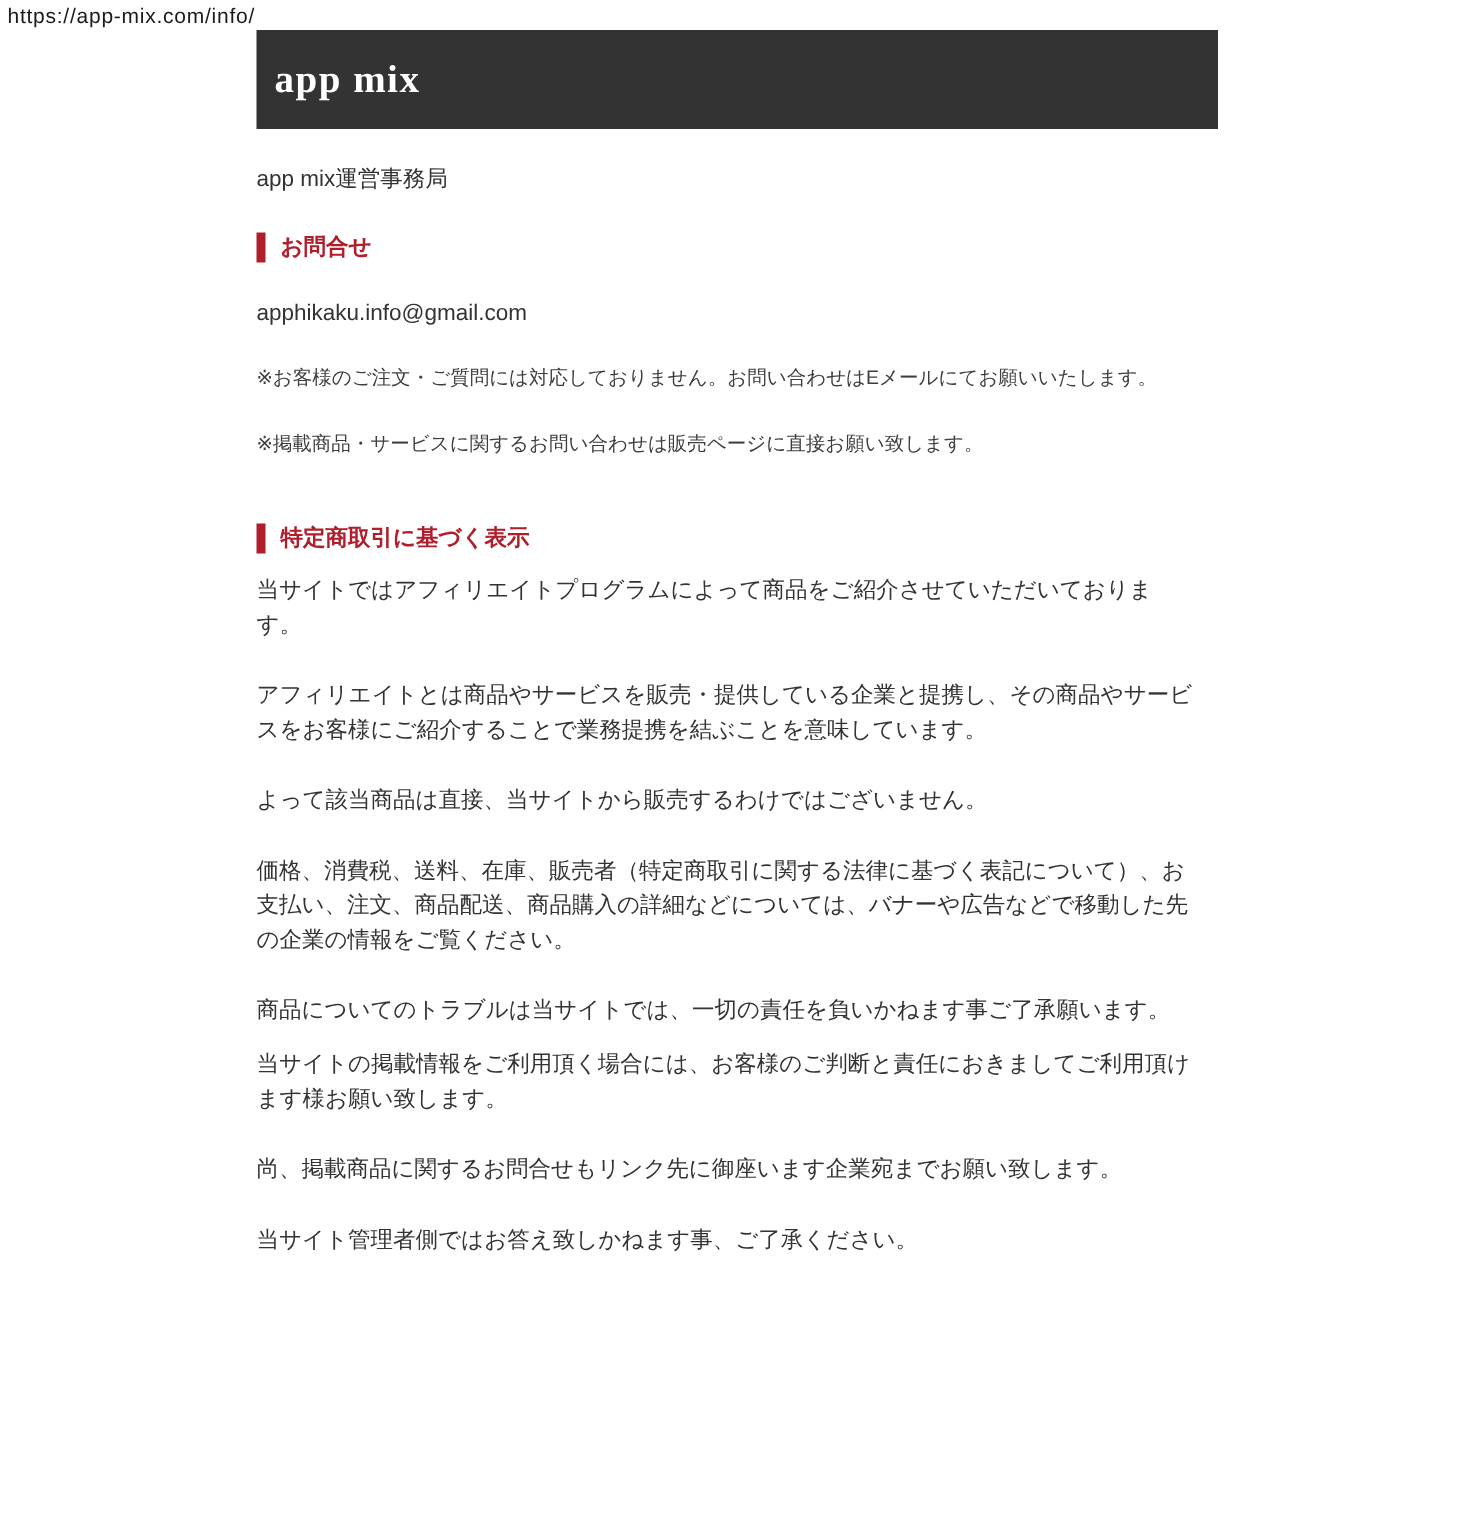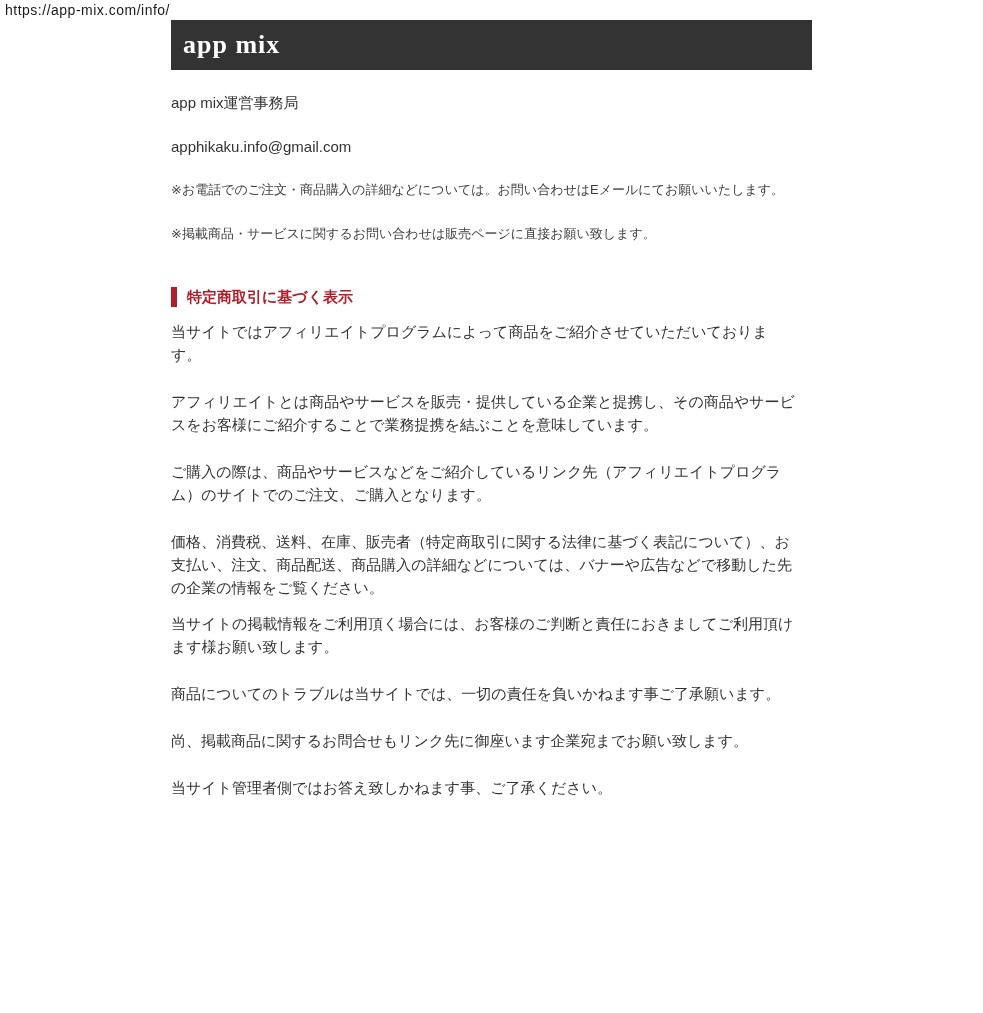--- a/index.html
+++ b/index.html
@@ -25,21 +25,21 @@
     letter-spacing: 0.5px;
   }
   .content {
     position: absolute;
     left: 171px;
     top: 20px;
     width: 641px;
   }
   .site-header {
     background: #333333;
-    height: 50px;
+    height: 66px;
     display: flex;
     align-items: center;
     padding-left: 12px;
   }
   .site-title {
     font-family: "Liberation Serif", "DejaVu Serif", serif;
     font-weight: bold;
     font-size: 26px;
     color: #ffffff;
     letter-spacing: 1px;
@@ -87,34 +87,35 @@
   <div class="url-caption">https://app-mix.com/info/</div>
 
   <div class="content">
 
     <header class="site-header">
       <h1 class="site-title">app mix</h1>
     </header>
 
     <p class="operator">app mix運営事務局</p>
 
+    <h2 class="section-heading">お問合せ</h2>
 
     <p class="email">apphikaku.info@gmail.com</p>
 
-    <p class="note">※お電話でのご注文・商品購入の詳細などについては。お問い合わせはEメールにてお願いいたします。</p>
+    <p class="note">※お客様のご注文・ご質問には対応しておりません。お問い合わせはEメールにてお願いいたします。</p>
 
     <p class="note">※掲載商品・サービスに関するお問い合わせは販売ページに直接お願い致します。</p>
 
     <h2 class="section-heading mt-lg">特定商取引に基づく表示</h2>
 
     <p class="body-p first">当サイトではアフィリエイトプログラムによって商品をご紹介させていただいております。</p>
     <p class="body-p">アフィリエイトとは商品やサービスを販売・提供している企業と提携し、その商品やサービスをお客様にご紹介することで業務提携を結ぶことを意味しています。</p>
-    <p class="body-p">ご購入の際は、商品やサービスなどをご紹介しているリンク先（アフィリエイトプログラム）のサイトでのご注文、ご購入となります。</p>
+    <p class="body-p">よって該当商品は直接、当サイトから販売するわけではございません。</p>
     <p class="body-p">価格、消費税、送料、在庫、販売者（特定商取引に関する法律に基づく表記について）、お支払い、注文、商品配送、商品購入の詳細などについては、バナーや広告などで移動した先の企業の情報をご覧ください。</p>
 
 
+    <p class="body-p">商品についてのトラブルは当サイトでは、一切の責任を負いかねます事ご了承願います。</p>
     <p class="body-p first">当サイトの掲載情報をご利用頂く場合には、お客様のご判断と責任におきましてご利用頂けます様お願い致します。</p>
-    <p class="body-p">商品についてのトラブルは当サイトでは、一切の責任を負いかねます事ご了承願います。</p>
     <p class="body-p">尚、掲載商品に関するお問合せもリンク先に御座います企業宛までお願い致します。</p>
     <p class="body-p">当サイト管理者側ではお答え致しかねます事、ご了承ください。</p>
 
   </div>
 </div>
 
 </body></html>

